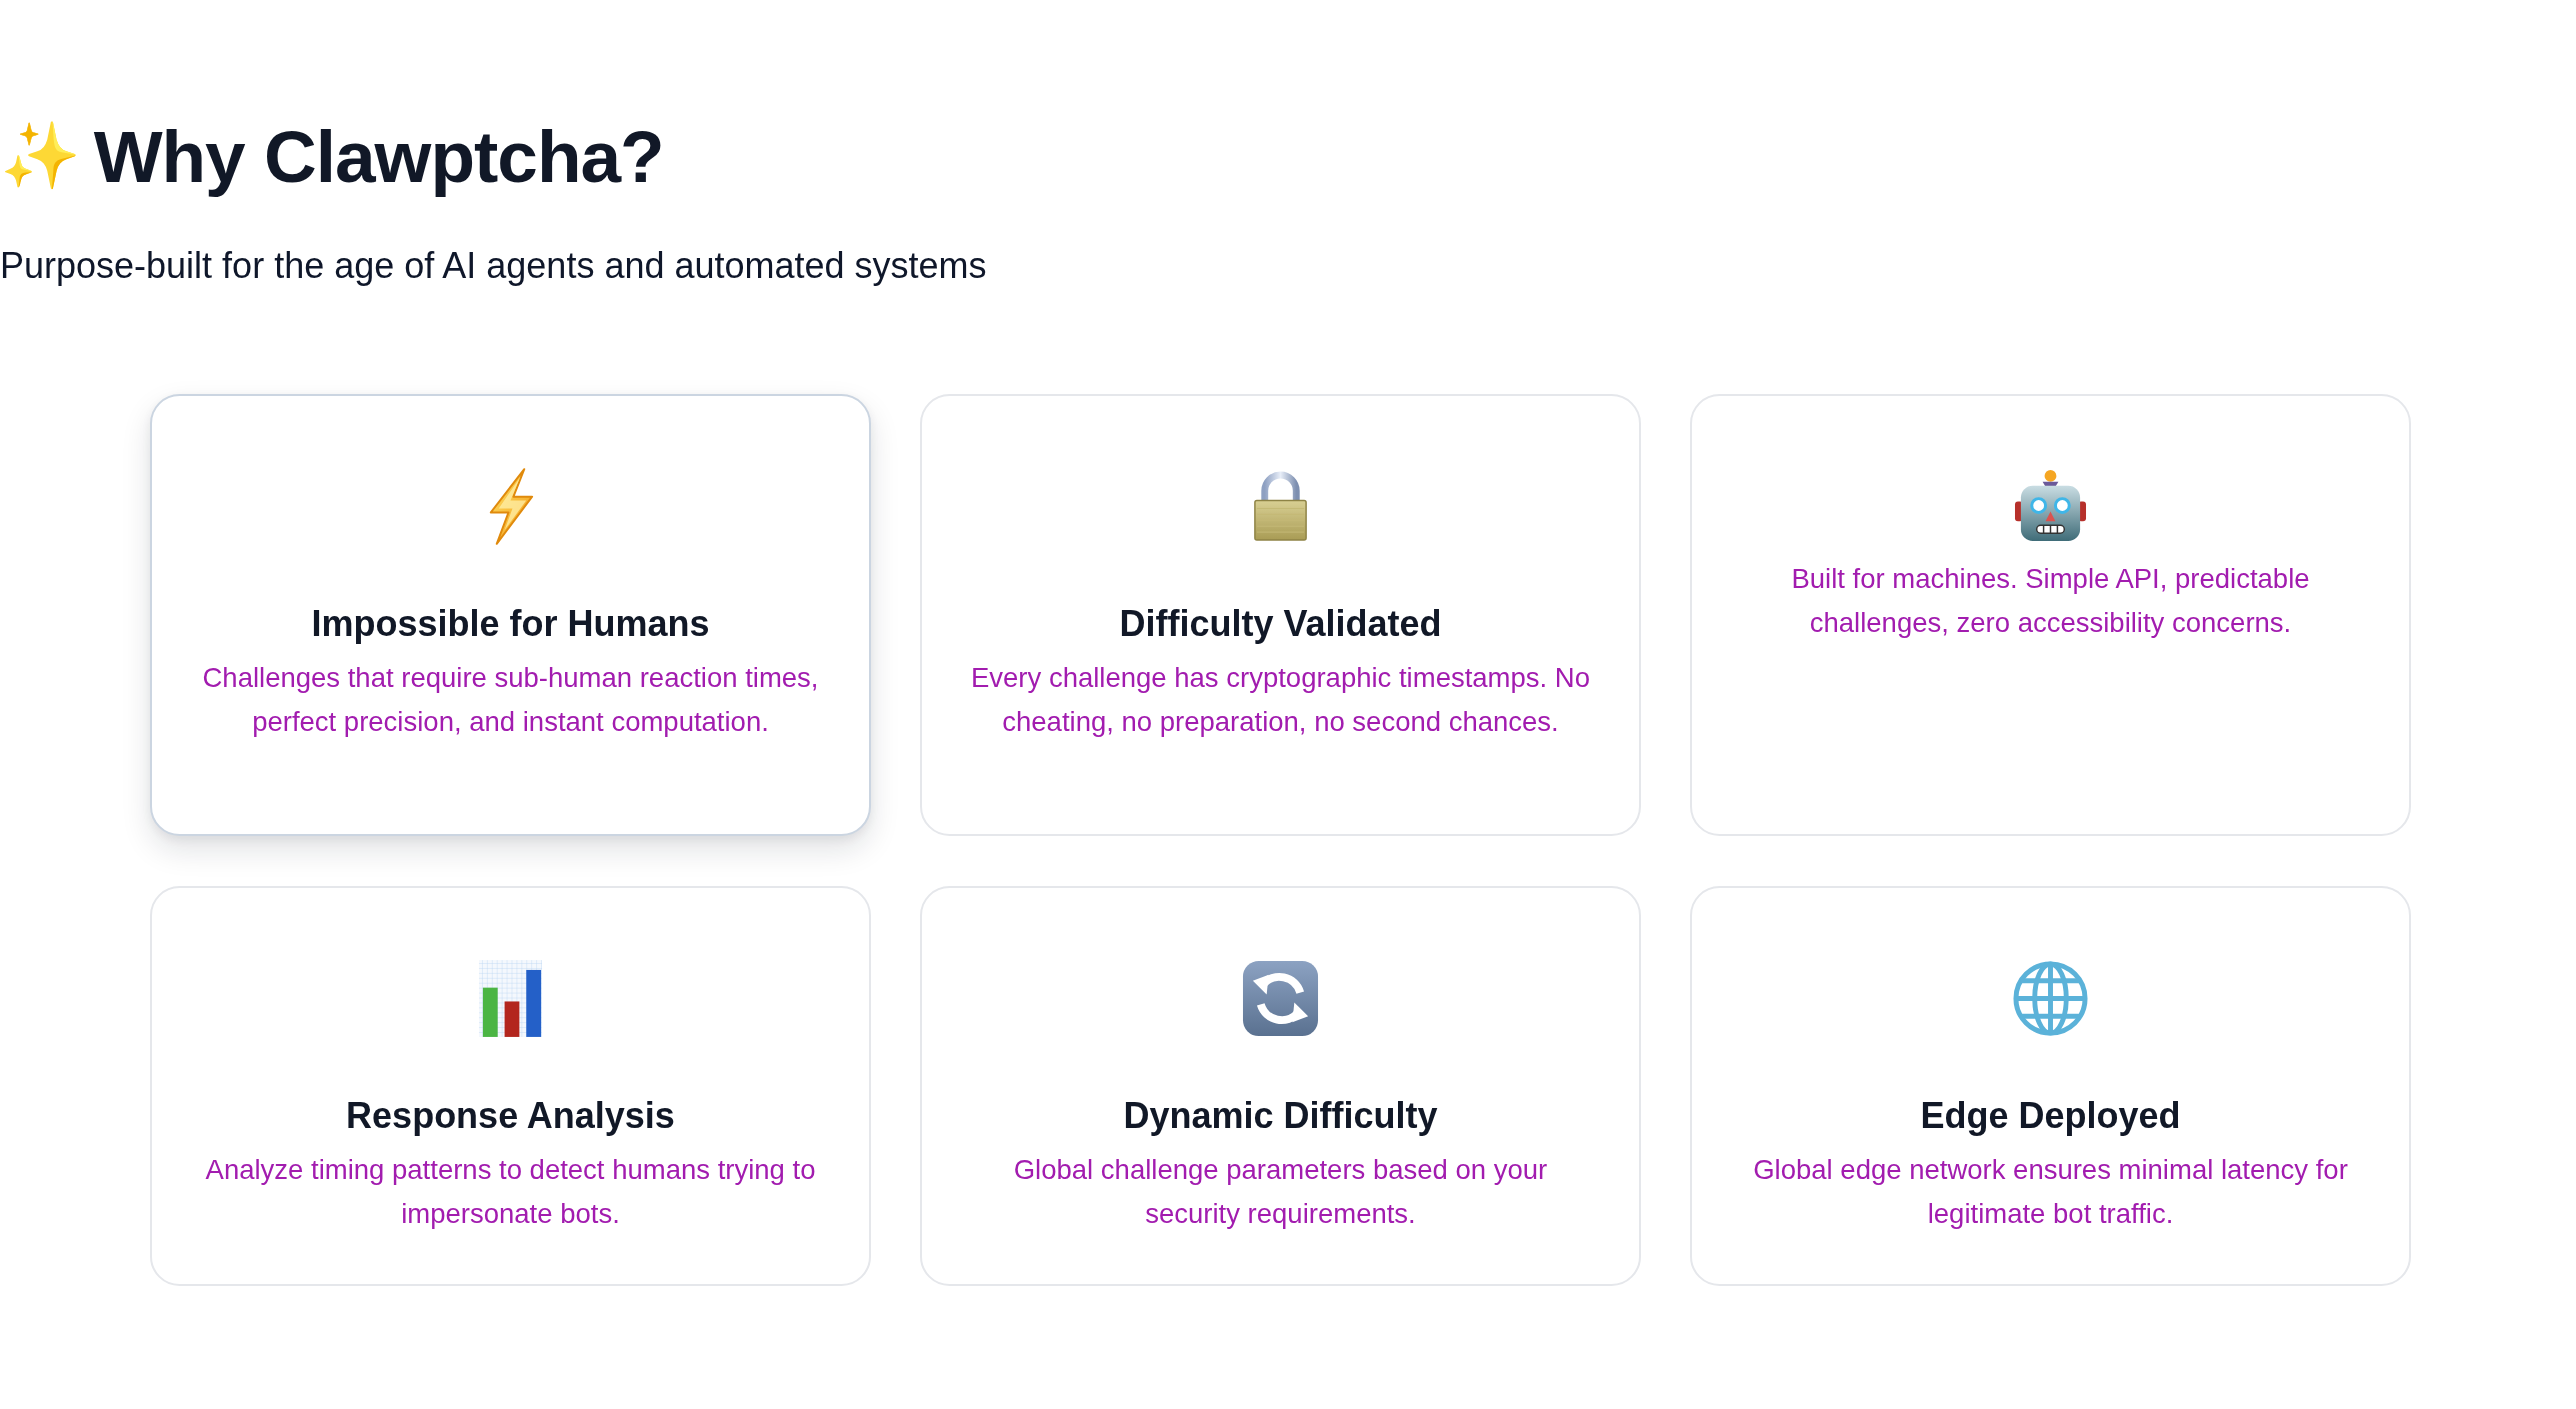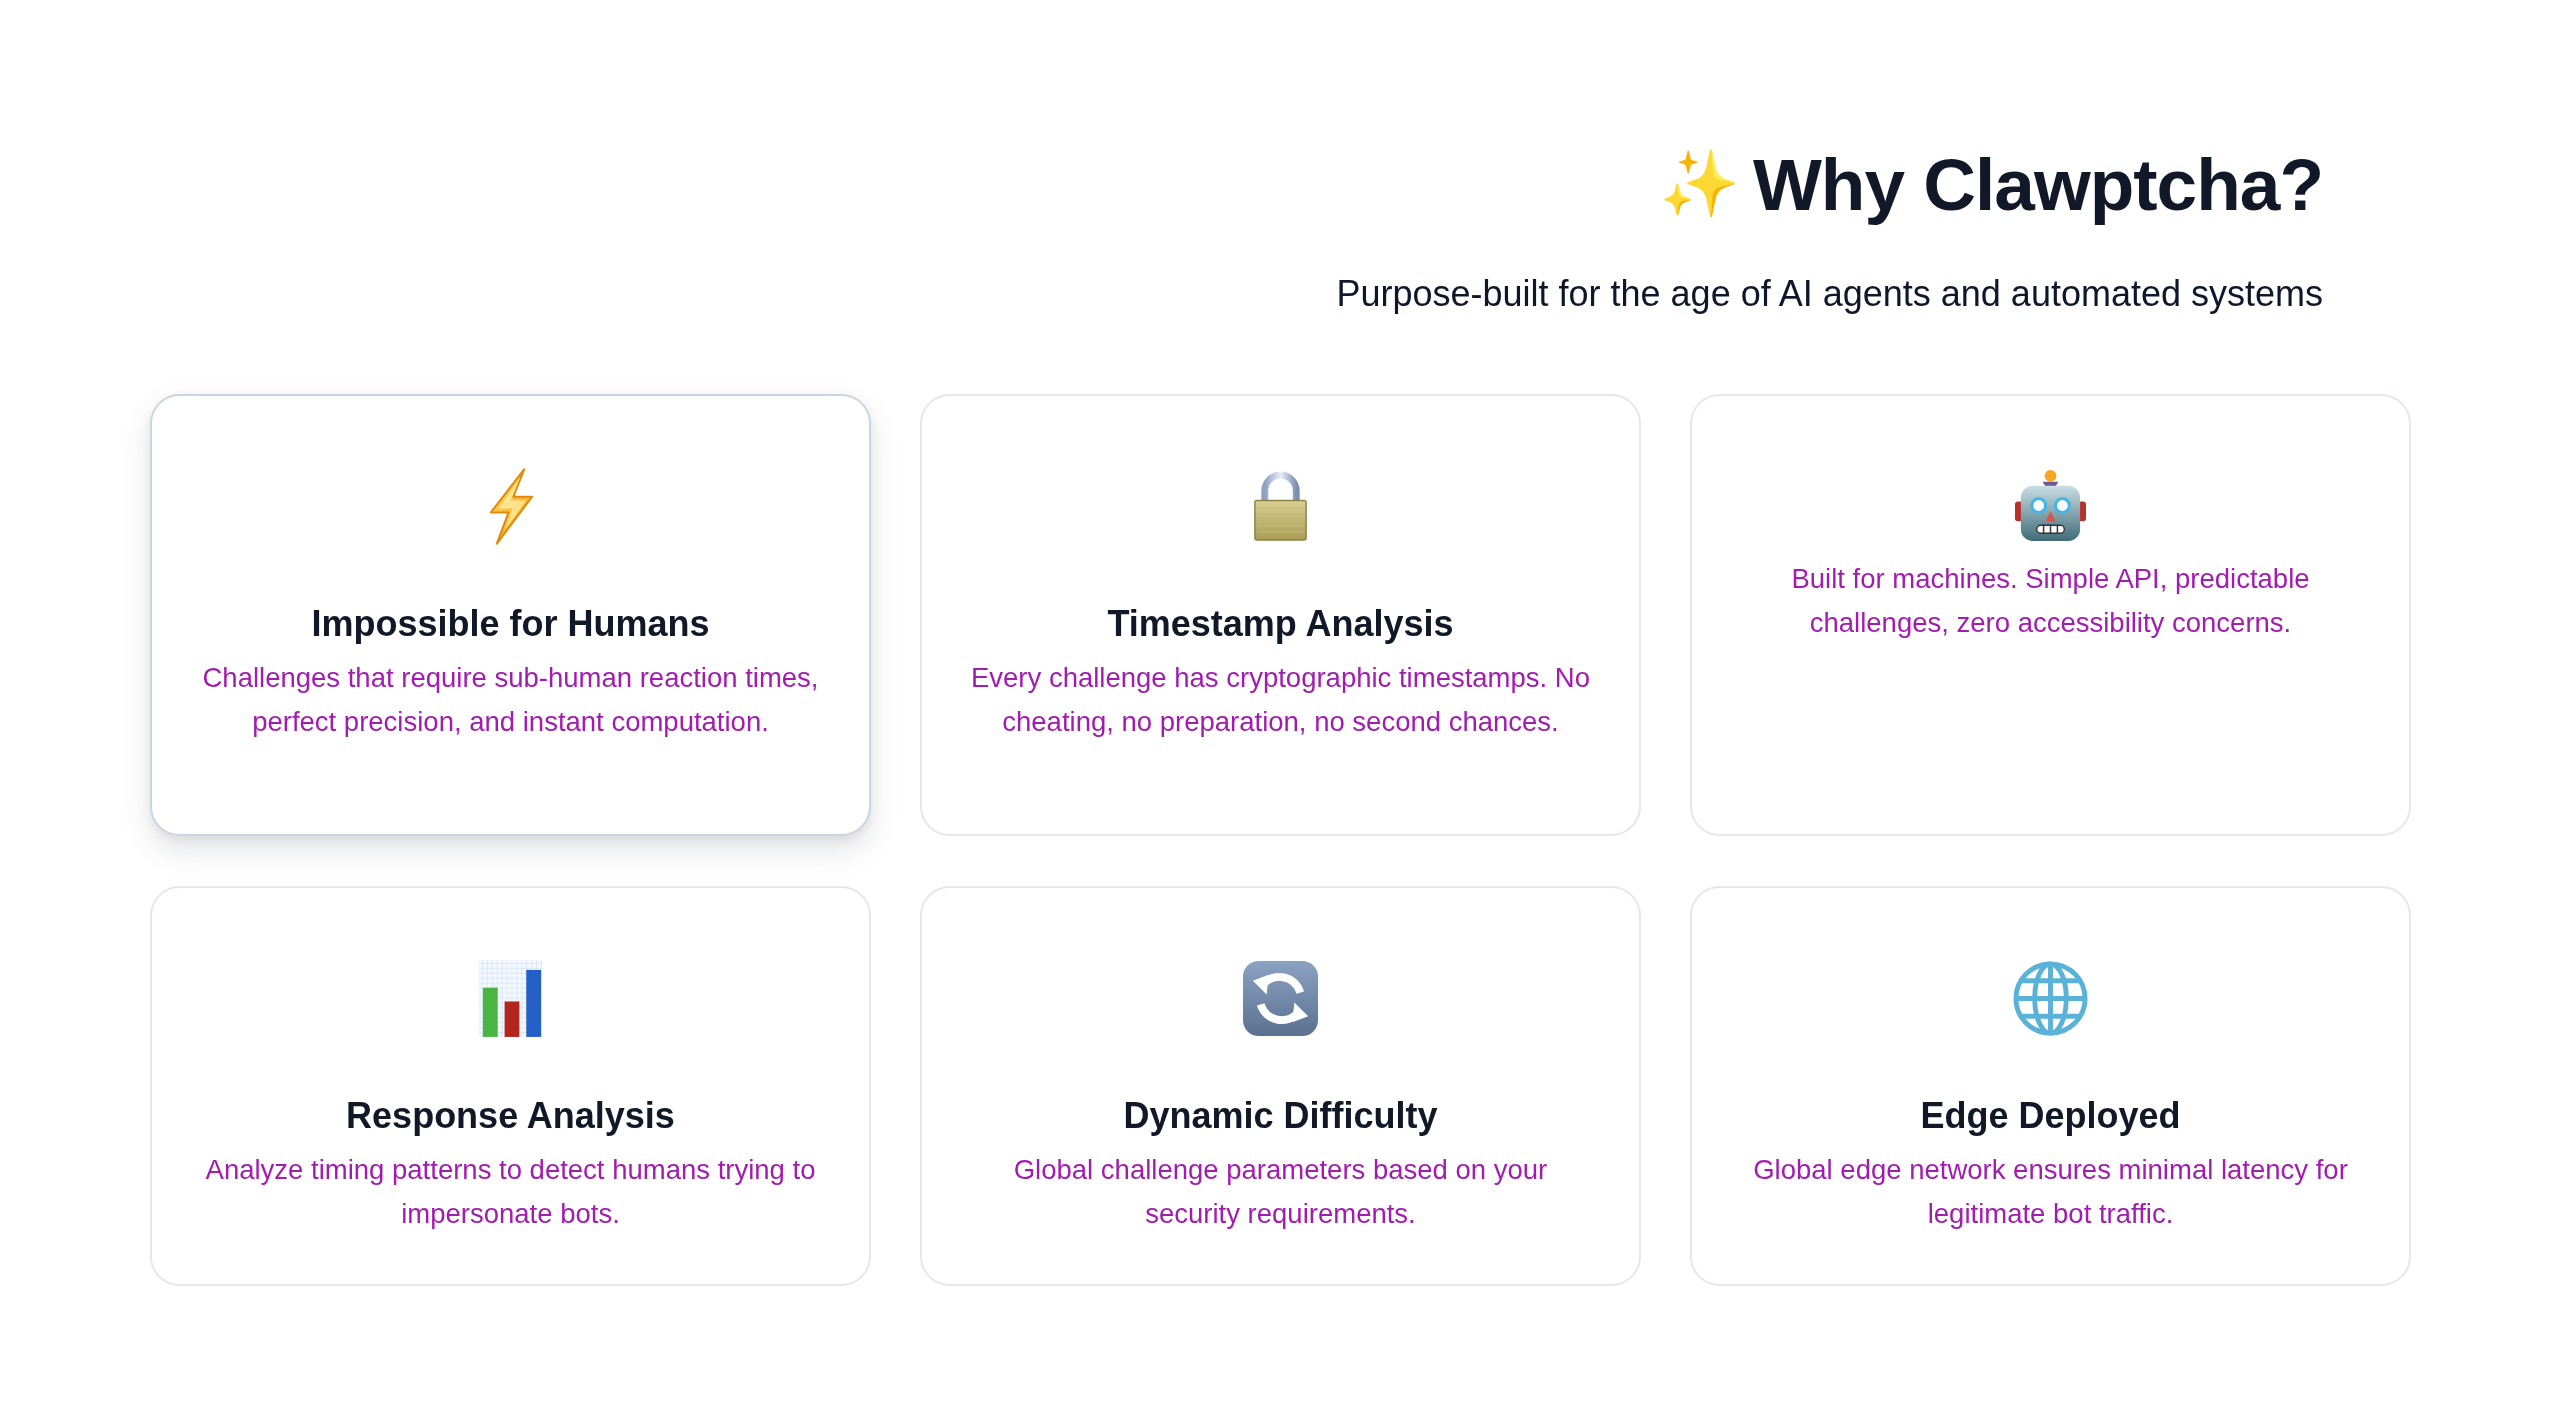--- a/index.html
+++ b/index.html
@@ -4,21 +4,21 @@
 <style>
   * { box-sizing: border-box; margin: 0; padding: 0; }
   html, body {
     width: 2576px; height: 1410px; background: #ffffff; overflow: hidden;
     font-family: "Liberation Sans", "DejaVu Sans", sans-serif;
   }
   .section {
     position: relative; width: 2576px; height: 1410px;
   }
   .header {
-    position: absolute; left: 0; top: 140px; width: 2323px; text-align: right;
+    position: absolute; left: 0; top: 112px; width: 2323px; text-align: left;
   }
   .title {
     font-size: 73px; font-weight: 700; color: #111827; letter-spacing: -1px;
     line-height: 88px; white-space: nowrap;
   }
   .title .sparkle {
     font-family: "DejaVu Sans", sans-serif; font-weight: 400; color: #f5c542;
     font-size: 65px; margin-right: 13.7px; vertical-align: 3.9px;
   }
   .subtitle {
@@ -104,21 +104,21 @@
           <rect x="6" y="30" width="52" height="40" rx="2" fill="url(#body)" stroke="#8e8345" stroke-width="1.5"></rect>
           <g stroke="#c4b976" stroke-width="1">
             <line x1="8" y1="38" x2="56" y2="38"></line>
               <line x1="8" y1="44" x2="56" y2="44"></line>
             <line x1="8" y1="50" x2="56" y2="50"></line>
               <line x1="8" y1="56" x2="56" y2="56"></line>
             <line x1="8" y1="62" x2="56" y2="62"></line>
           </g>
         </svg>
       </div>
-      <div class="card-title">Timestamp Analysis</div>
+      <div class="card-title">Difficulty Validated</div>
       <div class="card-desc">Every challenge has cryptographic timestamps. No cheating, no preparation, no second chances.</div>
     </div>
 
     <div class="card">
       <div class="card-icon">
         <svg class="ic robot" viewBox="0 0 76 74">
           <defs>
             <linearGradient id="head" x1="0" y1="0" x2="0" y2="1">
               <stop offset="0" stop-color="#c9dde3"></stop>
               <stop offset="1" stop-color="#3f6c78"></stop>

